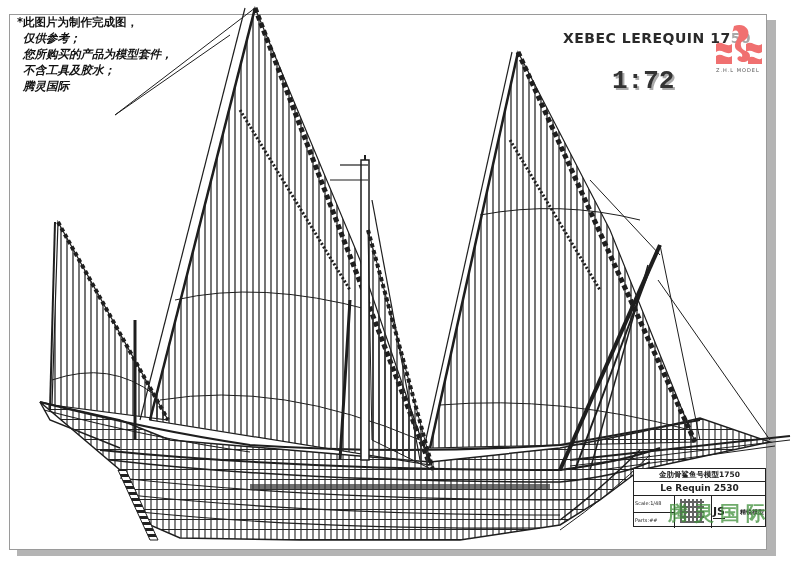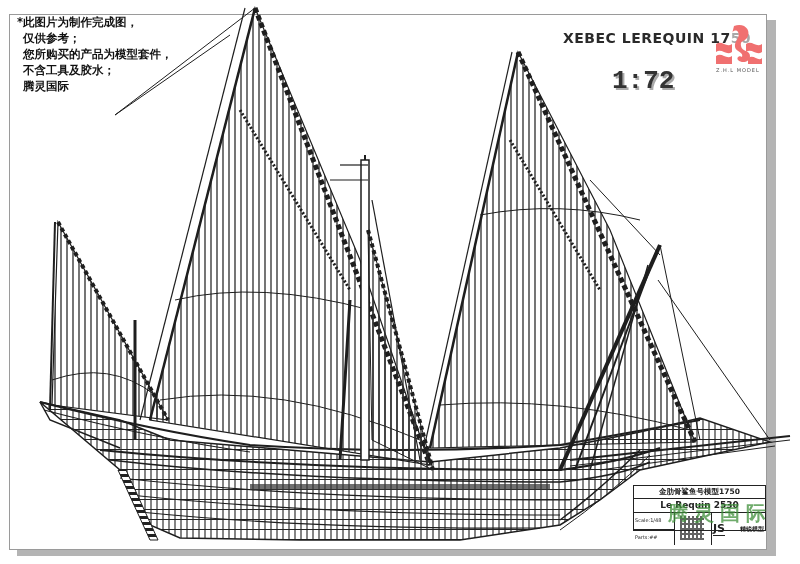--- a/index.html
+++ b/index.html
@@ -1,28 +1,28 @@
 <!DOCTYPE html>
 <html><head>
 <meta charset="utf-8">
 <style>
   html, body { margin:0; padding:0; background:#ffffff; }
   body { width:800px; height:564px; position:relative; overflow:hidden; font-family:"DejaVu Sans", sans-serif; }
   .sheet-shadow { position:absolute; left:17px; top:20px; width:759px; height:536px; background:#b4b4b4; }
   .sheet { position:absolute; left:9px; top:14px; width:758px; height:536px; background:#fff; border:1px solid #9a9a9a; box-sizing:border-box; }
   .note { position:absolute; left:17px; top:14px; font-size:11.5px; line-height:16px; color:#111; font-weight:bold; z-index:5; }
   .note div { white-space:nowrap; }
-  .note .indent { padding-left:6px; }
+  .note .indent { padding-left:6px;font-style:italic; }
   .title { position:absolute; left:563px; top:30px; font-family:"DejaVu Sans", sans-serif; font-weight:bold; font-size:14px; color:#2a2a2a; letter-spacing:0.5px; z-index:5; }
   .title .fade { color:#a8a8a8; }
   .scale { position:absolute; left:612px; top:66px; font-family:Liberation Mono, monospace; font-weight:bold; font-size:26px; color:#333; text-shadow:2px 2px 0 #aaa; z-index:5; }
   .logo { position:absolute; left:714px; top:22px; width:50px; height:52px; z-index:6; }
   .logo-caption { position:absolute; left:716px; top:67px; font-size:5px; letter-spacing:1px; color:#555; z-index:6; }
   .drawing { position:absolute; left:0; top:0; width:800px; height:564px; z-index:3; }
-  .cartouche { position:absolute; left:633px; top:485px; width:133px; height:46px; border:1.5px solid #222; background:#fff; box-sizing:border-box; z-index:6; font-size:8px; color:#222; }
+  .cartouche { position:absolute; left:633px; top:468px; width:133px; height:59px; border:1.5px solid #222; background:#fff; box-sizing:border-box; z-index:6; font-size:8px; color:#222; }
   .cartouche .row1 { height:12px; border-bottom:1px solid #222; text-align:center; font-weight:bold; font-size:7.5px; line-height:12px; filter:blur(0.3px); }
   .cartouche .row2 { height:13px; border-bottom:1px solid #222; text-align:center; font-weight:bold; font-size:9px; line-height:13px; }
   .cartouche .row3 { display:flex; height:32px; }
   .cartouche .col-a { width:40px; border-right:1px solid #222; font-size:5px; display:flex; flex-direction:column; }
   .cartouche .col-a div { flex:1; border-bottom:1px solid #222; line-height:15px; padding-left:1px; filter:blur(0.3px); }
   .cartouche .col-a div:last-child { border-bottom:none; }
   .cartouche .col-b { width:36px; border-right:1px solid #222; position:relative; }
   .cartouche .col-c { flex:1; display:flex; align-items:center; justify-content:center; gap:15px; font-size:6px; font-weight:bold; }
   .qr { position:absolute; left:5px; top:3px; width:24px; height:24px;
         background:

